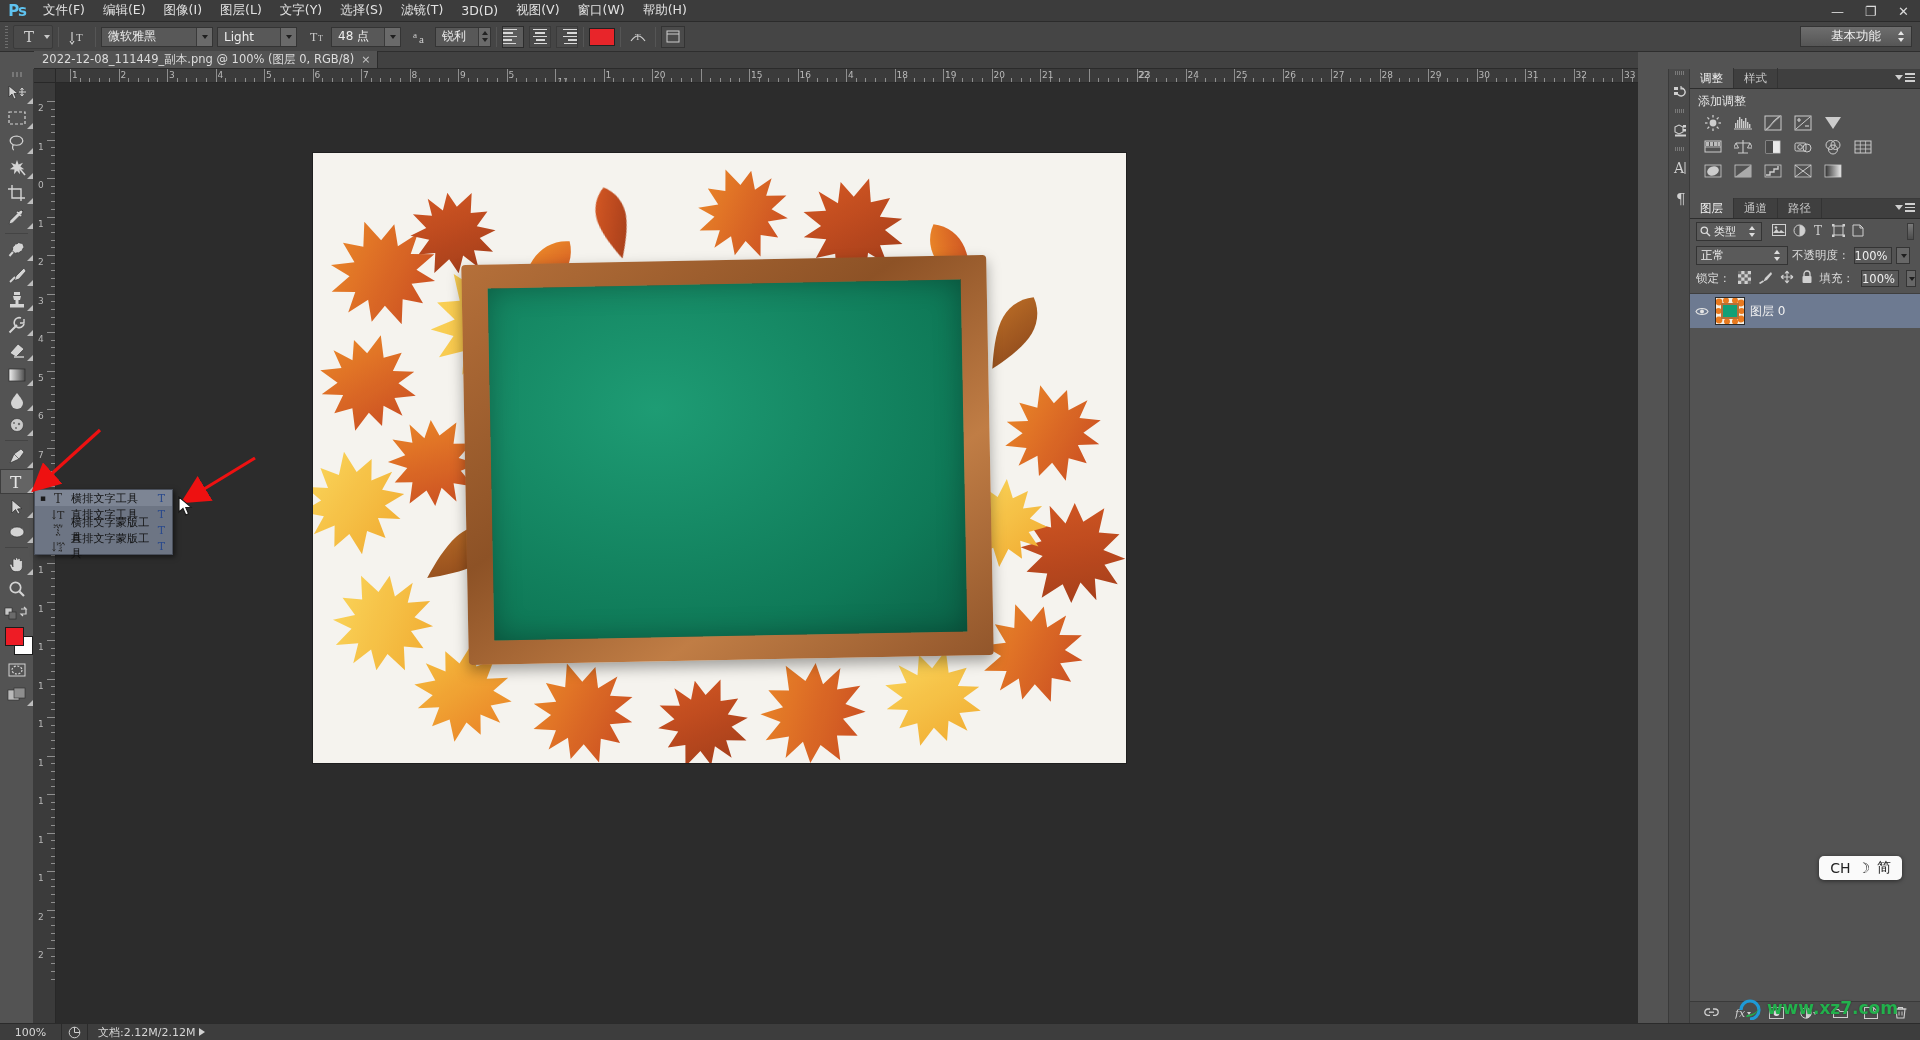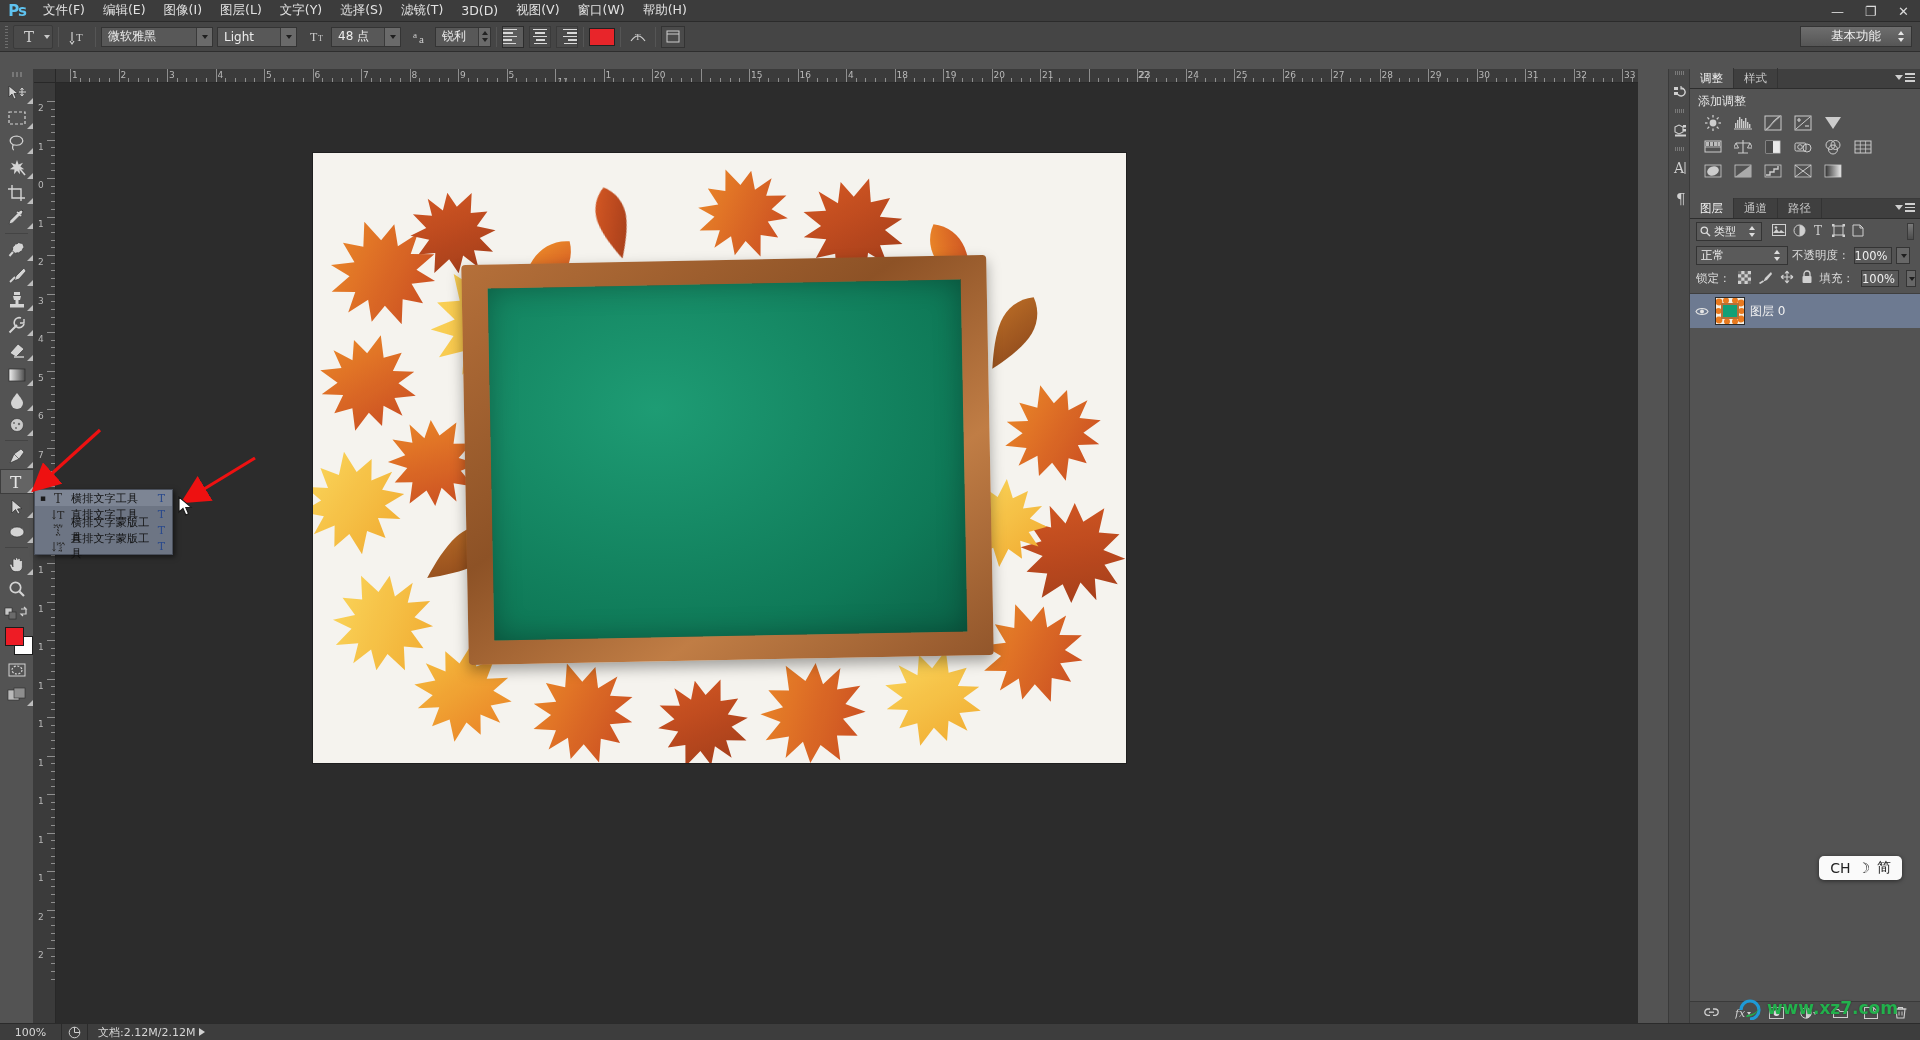--- a/index.html
+++ b/index.html
@@ -404,20 +404,26 @@
     </div>
     <div class="workspace-sel">
       <span>基本功能</span>
       <span class="spin">
           <span class="up"></span>
           <span class="dn"></span>
         </span>
     </div>
   </div>
 
+  <div class="tabstrip">
+    <div class="doctab">
+      <span>2022-12-08_111449_副本.png @ 100% (图层 0, RGB/8)</span>
+      <span class="x">×</span>
+    </div>
+  </div>
 
   <div class="toolbar">
     <div class="tgrip">
         <i></i>
         <i></i>
         <i></i>
       </div>
 
     <div class="tool">
       <svg width="20" height="18" viewBox="0 0 20 18">

